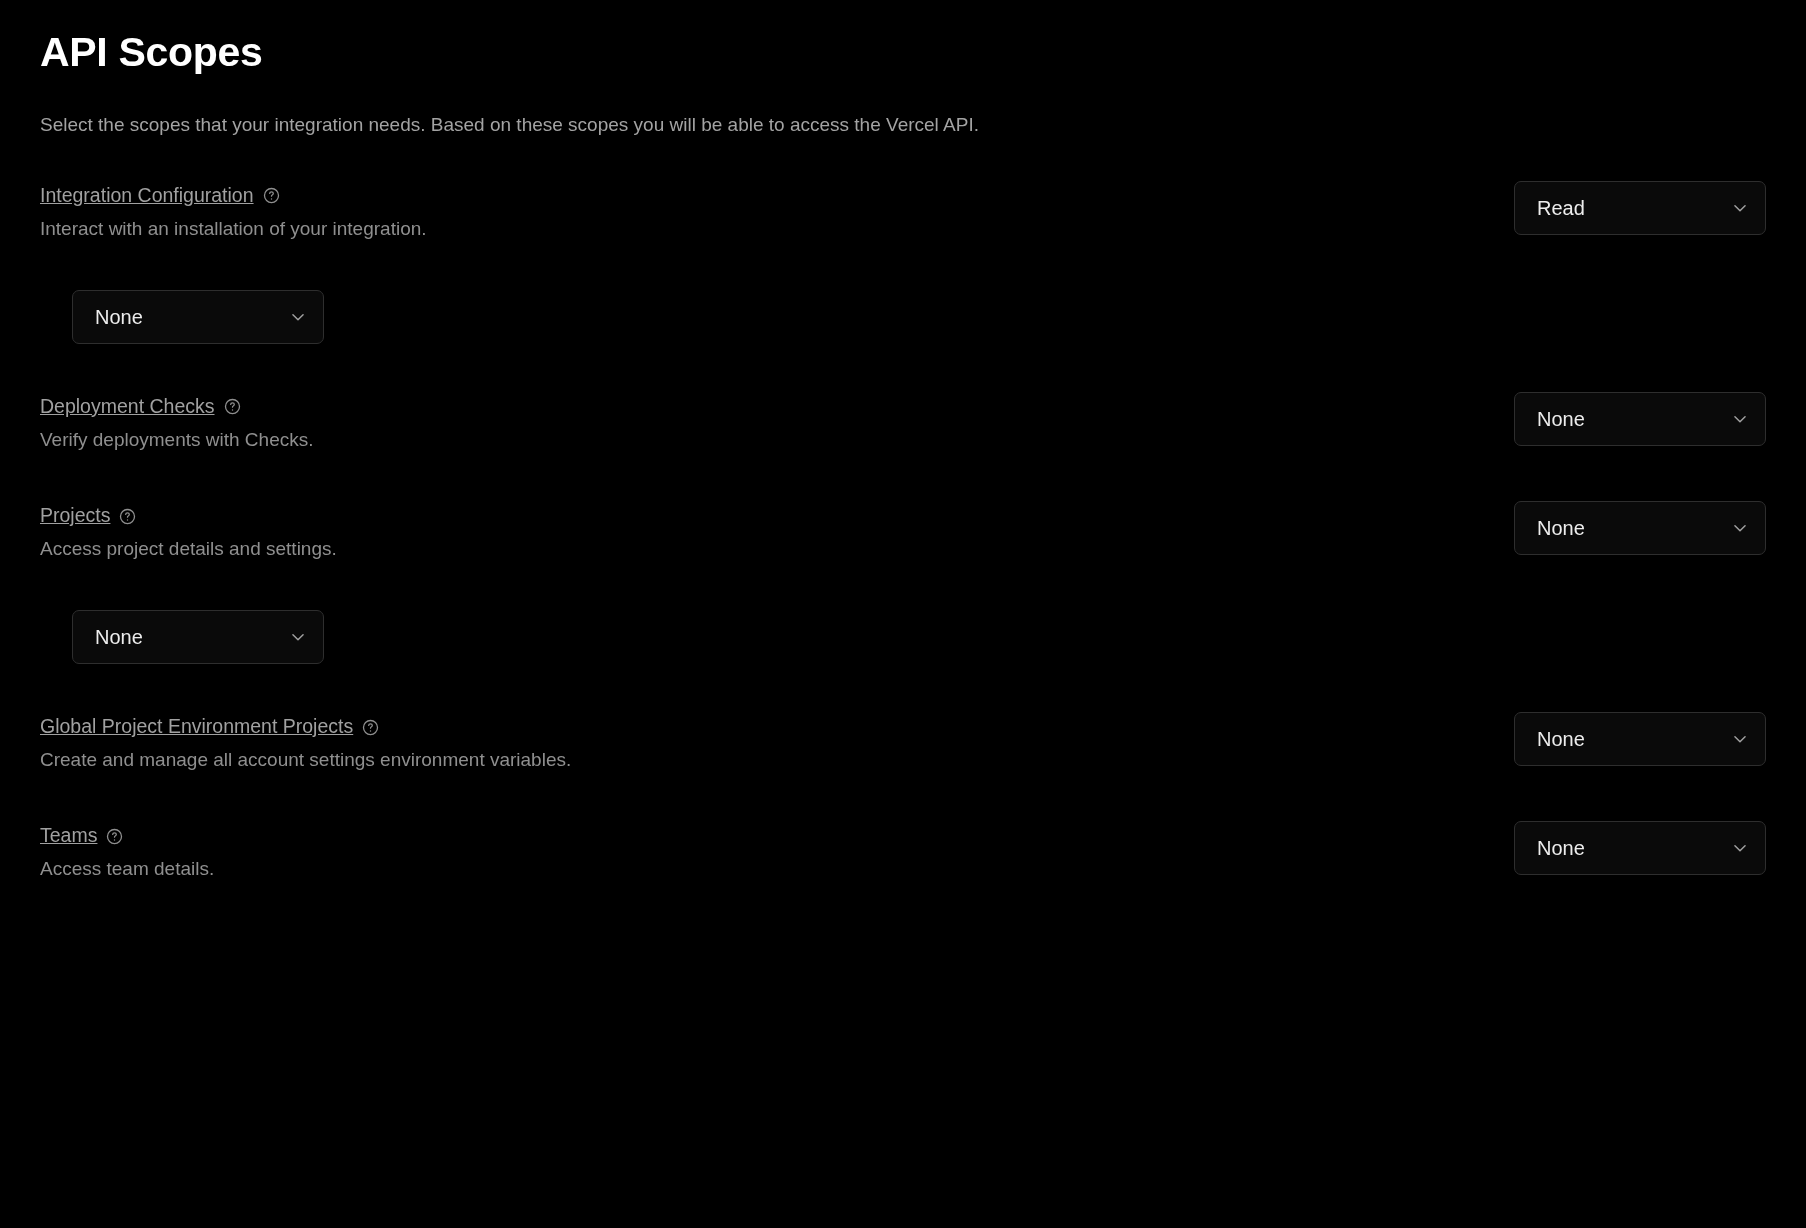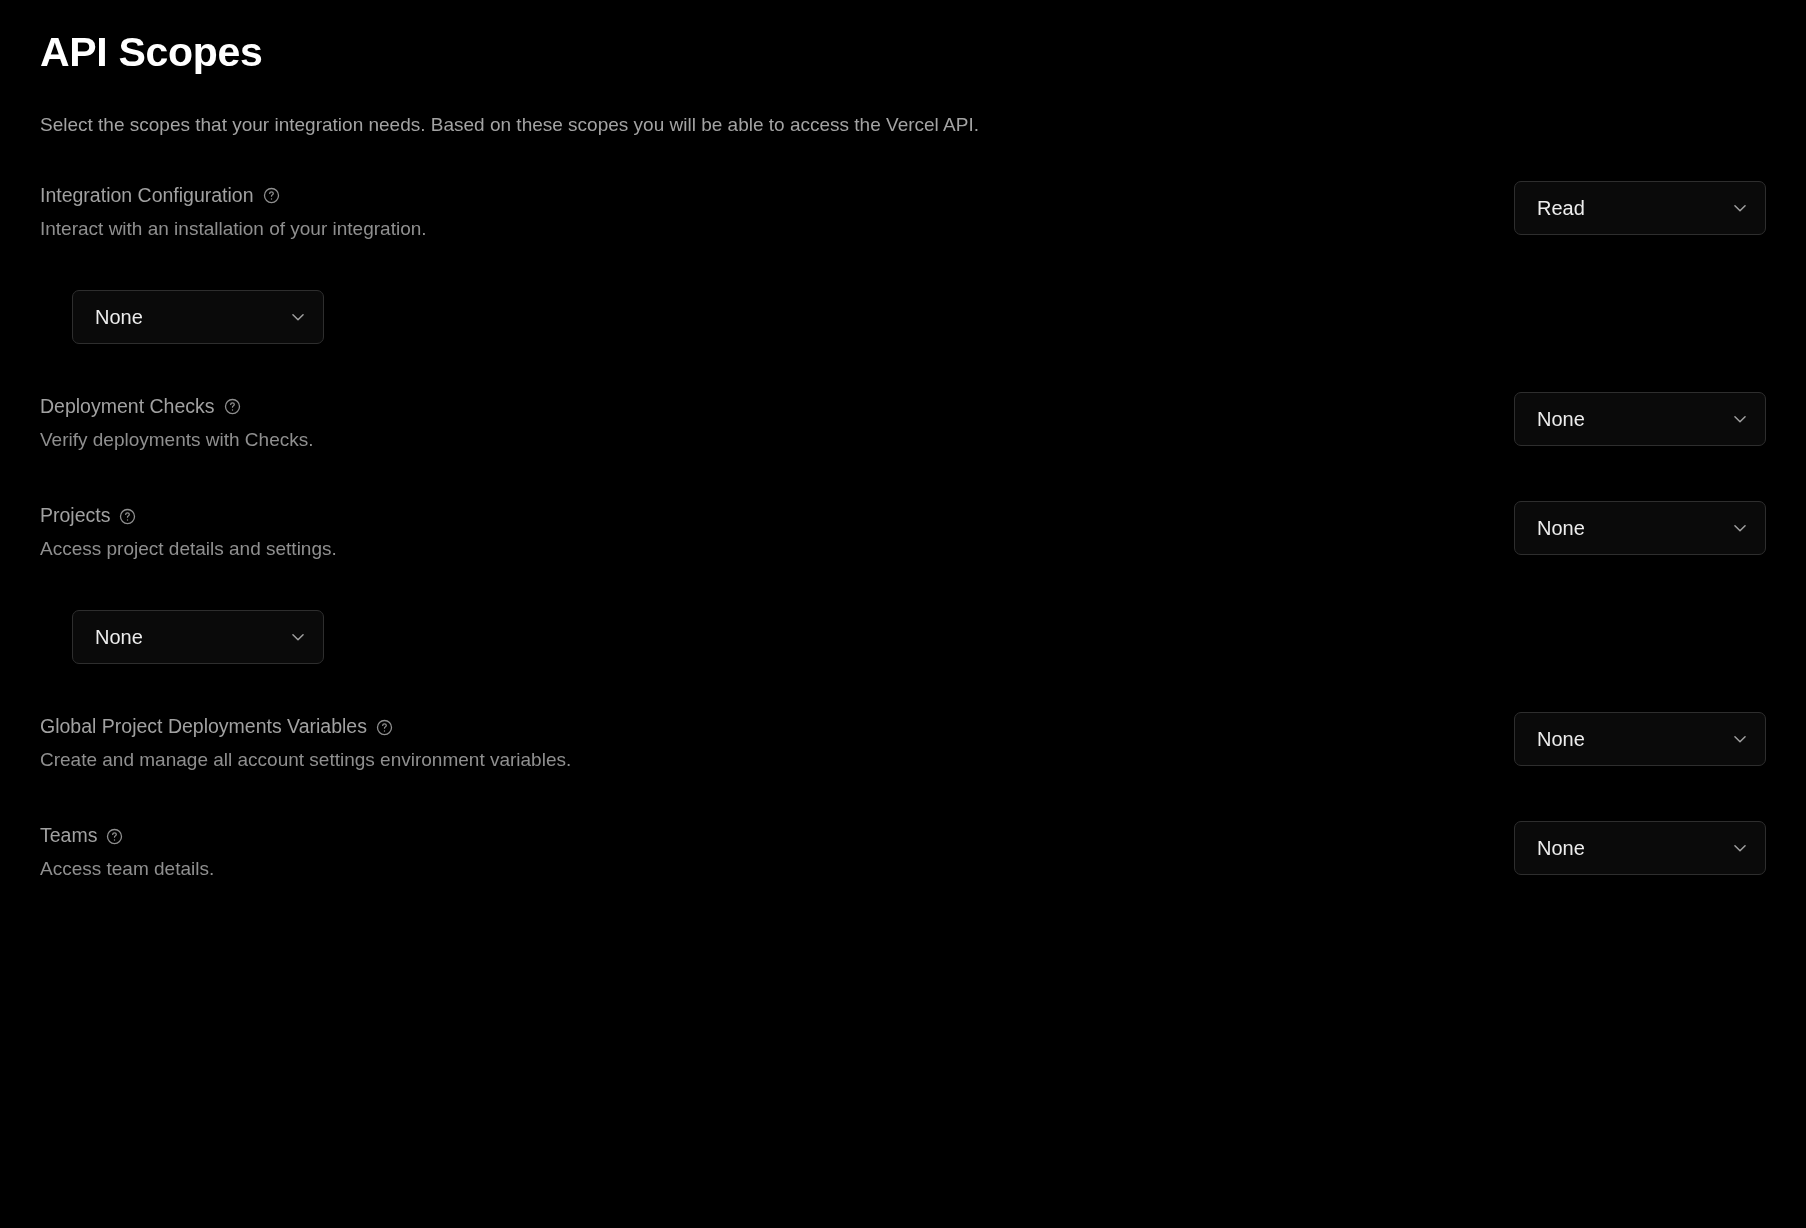--- a/index.html
+++ b/index.html
@@ -48,20 +48,21 @@
   }
   .scope-name {
     display: flex;
     align-items: center;
     gap: 9px;
     font-size: 19.5px;
     color: #a1a1a1;
     line-height: 1.25;
     margin-bottom: 10px;
     font-weight: 400;
+    text-decoration: underline;
   }
   .help-icon {
     display: inline-flex;
     align-items: center;
     justify-content: center;
     width: 17px;
     height: 17px;
     flex: 0 0 17px;
     position: relative;
     top: 1px;
@@ -207,21 +208,21 @@
                 <path d="M3.5 6 8 10.5 12.5 6" stroke-linecap="round" stroke-linejoin="round"></path>
               </svg>
           </span>
         </div>
       </div>
     </div>
 
     <div class="scope-row">
       <div class="scope-text">
         <div class="scope-name">
-          <span>Global Project Deployments Variables</span>
+          <span>Global Project Environment Projects</span>
           <span class="help-icon">
             <svg width="17" height="17" viewBox="0 0 16 16" fill="none" stroke="#8f8f8f" stroke-width="1.2">
                 <circle cx="8" cy="8" r="6.6"></circle>
                 <path d="M6.3 6.1c0-1 .8-1.6 1.7-1.6.9 0 1.7.6 1.7 1.5 0 .8-.5 1.1-1.1 1.5-.5.3-.6.6-.6 1.1" stroke-linecap="round"></path>
                 <circle cx="8" cy="11.3" r=".65" fill="#8f8f8f" stroke="none"></circle>
               </svg>
           </span>
         </div>
         <div class="scope-desc">Create and manage all account settings environment variables.</div>
       </div>

